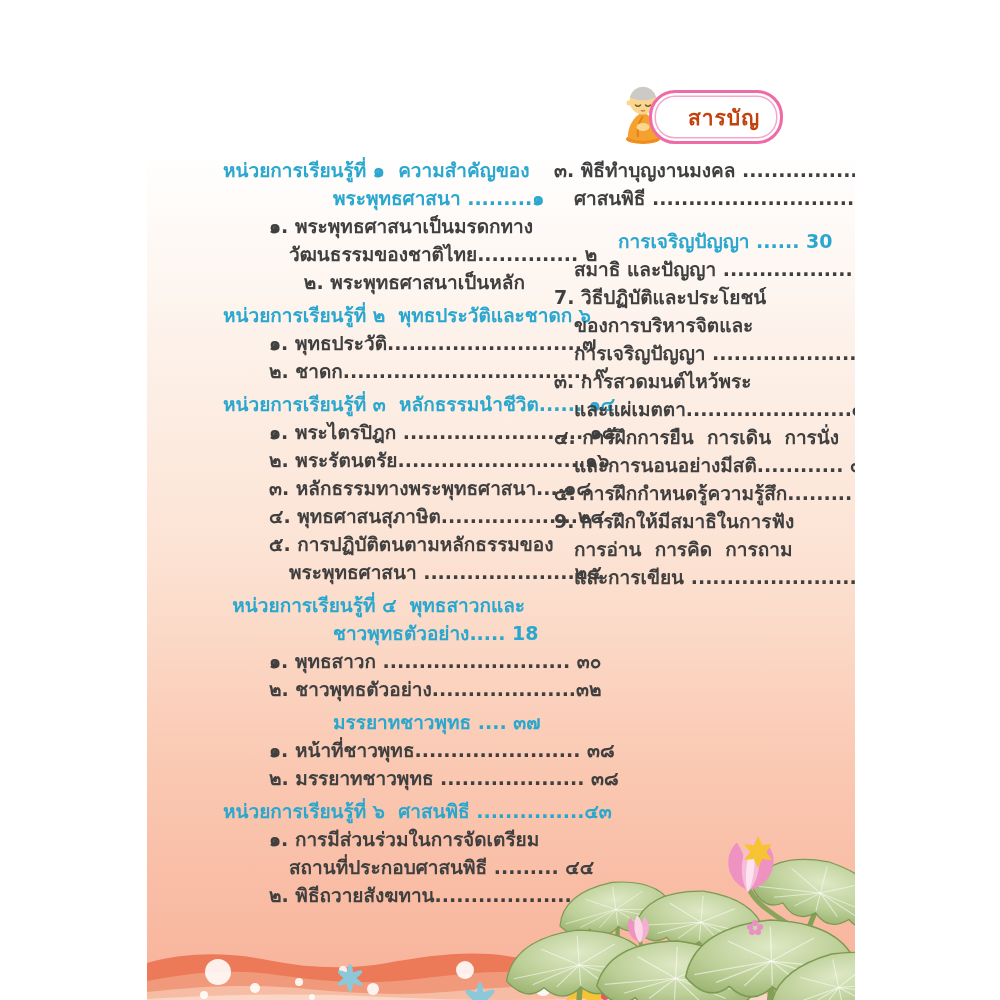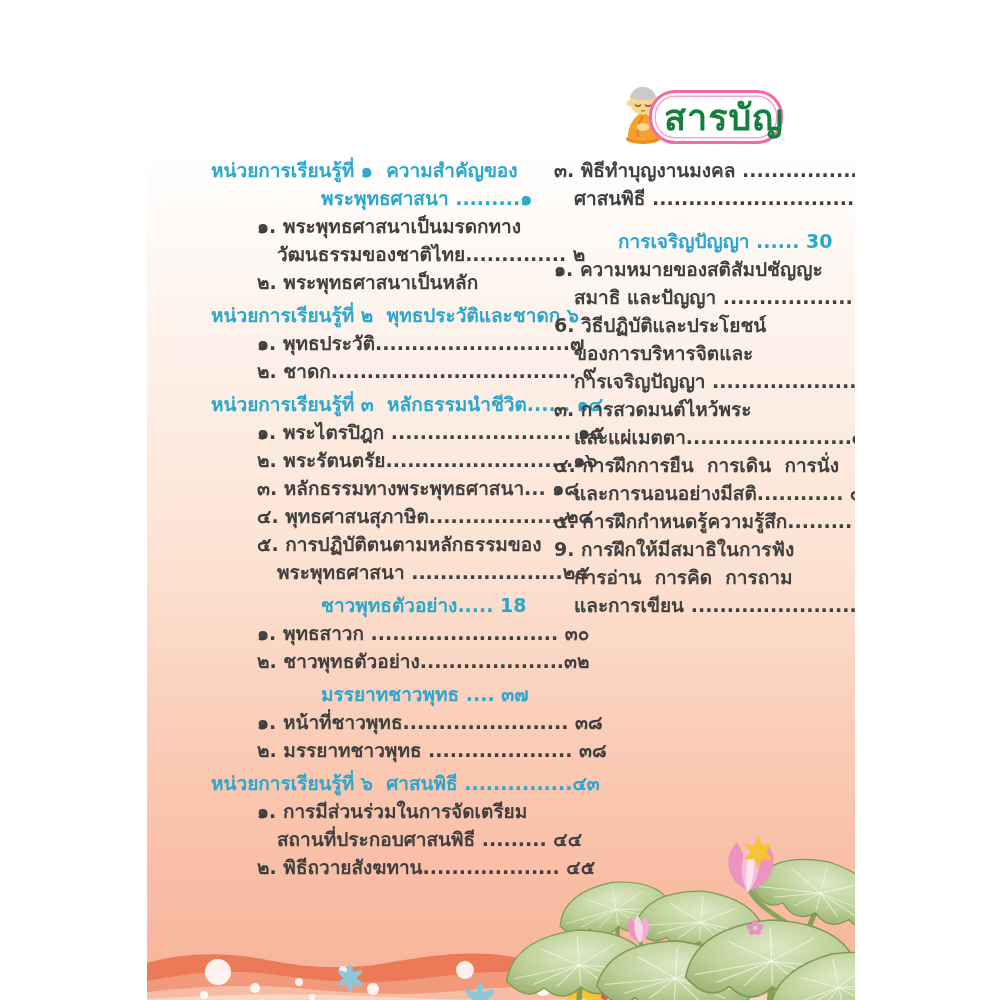--- a/index.html
+++ b/index.html
@@ -7,26 +7,26 @@
           font-family:"DejaVu Sans",sans-serif;}
   .page{position:absolute;left:147px;top:0;width:708px;height:1000px;overflow:hidden;
         background:linear-gradient(180deg,#ffffff 0%,#ffffff 15%,#fdf3ec 32%,#fce3d4 55%,#fac7b0 78%,#f8b29a 100%);}
 
   
   .badge{position:absolute;left:466px;top:82px;width:200px;height:64px;}
   .pill{position:absolute;left:36px;top:8px;width:128px;height:48px;background:#ffffff;
         border:3px solid #ef6ba7;border-radius:26px;
         box-shadow:inset 0 0 0 2.5px #ffffff, inset 0 0 0 4px #f5a6cb;
         display:flex;align-items:center;justify-content:center;}
-  .pill span{color:#15803d;font-size:36px;font-weight:700;padding-left:16px;letter-spacing:1px;}
+  .pill span{color:#c2410c;font-size:21px;font-weight:700;padding-left:16px;letter-spacing:1px;}
   .monk{position:absolute;left:0;top:0;}
 
   
   .col{position:absolute;top:156px;}
-  .col-left{left:64px;width:302px;}
+  .col-left{left:76px;width:302px;text-align:right;}
   .col-right{left:361px;width:335px;}
   .section{margin-bottom:5px;}
   .col-right .section{margin-bottom:15px;}
   .uline{color:#2aa7ce;font-weight:700;font-size:19px;line-height:28px;white-space:pre;}
   .uline.hline2{padding-left:110px;}
   .item div{color:#3f3f3f;font-weight:700;font-size:19px;line-height:28px;white-space:pre;}
   .item div.first{padding-left:46px;}
   .item div.cont{padding-left:66px;}
 
   
@@ -91,20 +91,21 @@
           </div>
           <div class="item">
             <div class="first">๔. พุทธศาสนสุภาษิต...................๒๔</div>
           </div>
           <div class="item">
             <div class="first">๕. การปฏิบัติตนตามหลักธรรมของ</div>
             <div class="cont">พระพุทธศาสนา .....................๒๕</div>
           </div>
         </section>
         <section class="section">
+          <div class="uline">หน่วยการเรียนรู้ที่ ๔  พุทธสาวกและ</div>
           <div class="uline hline2">ชาวพุทธตัวอย่าง..... 18</div>
           <div class="item">
             <div class="first">๑. พุทธสาวก .......................... ๓๐</div>
           </div>
           <div class="item">
             <div class="first">๒. ชาวพุทธตัวอย่าง....................๓๒</div>
           </div>
         </section>
         <section class="section">
           <div class="uline hline2">มรรยาทชาวพุทธ .... ๓๗</div>
@@ -131,25 +132,24 @@
           <div class="item">
             <div class="first">๓. พิธีทำบุญงานมงคล .................๔๖</div>
           </div>
           <div class="item">
             <div class="cont">ศาสนพิธี .............................. ๔๘</div>
           </div>
         </section>
         <section class="section">
           <div class="uline hline2">การเจริญปัญญา ...... 30</div>
           <div class="item">
-            <div class="first">๑. ความหมายของสติสัมปชัญญะ</div>
             <div class="cont">สมาธิ และปัญญา .................. ๕๑</div>
           </div>
           <div class="item">
-            <div class="first">6. วิธีปฏิบัติและประโยชน์</div>
+            <div class="first">7. วิธีปฏิบัติและประโยชน์</div>
             <div class="cont">ของการบริหารจิตและ</div>
             <div class="cont">การเจริญปัญญา ..................... ๕๑</div>
           </div>
           <div class="item">
             <div class="first">๓. การสวดมนต์ไหว้พระ</div>
             <div class="cont">และแผ่เมตตา.......................๕๒</div>
           </div>
           <div class="item">
             <div class="first">๔. การฝึกการยืน  การเดิน  การนั่ง</div>
             <div class="cont">และการนอนอย่างมีสติ............ ๕๓</div>

